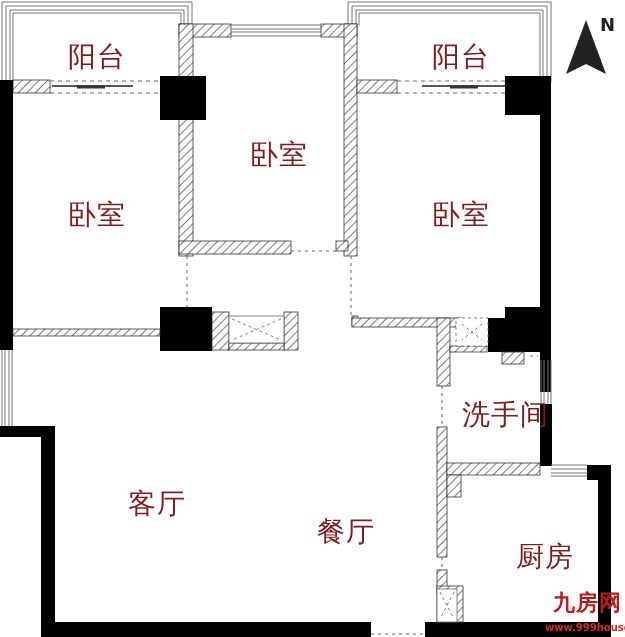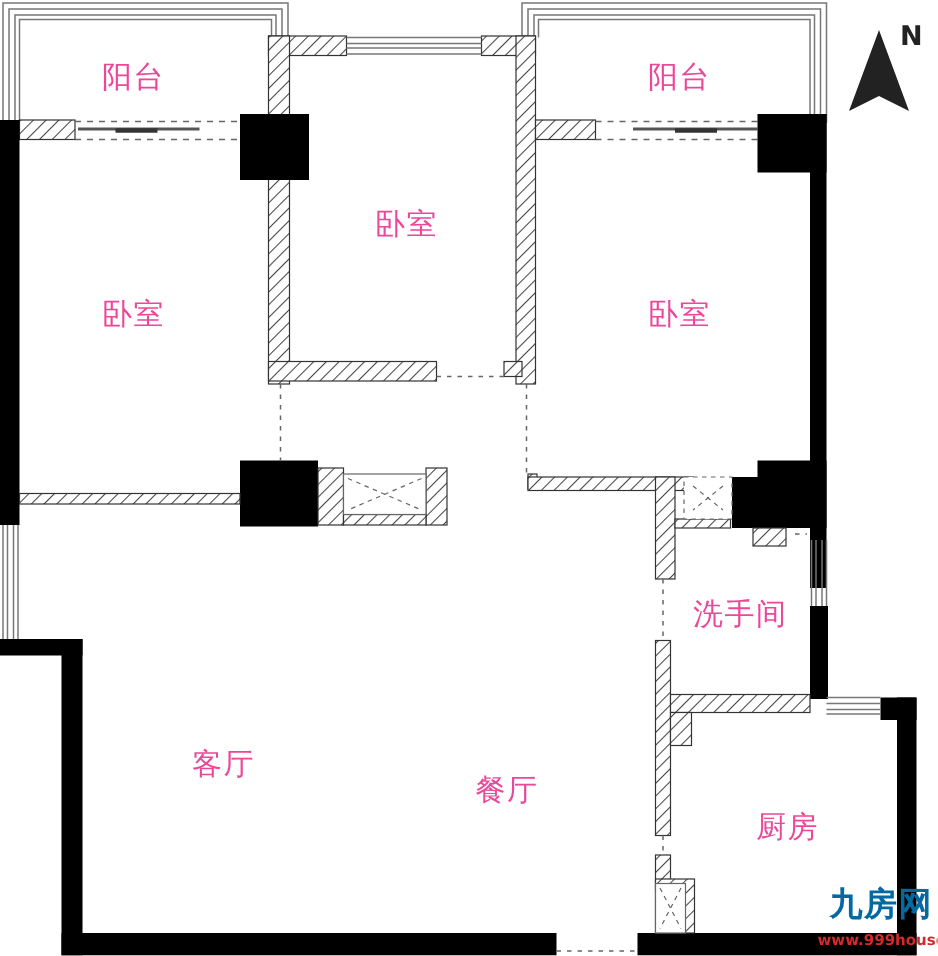--- a/index.html
+++ b/index.html
@@ -1,19 +1,19 @@
 <!DOCTYPE html>
 <html><head>
 <meta charset="utf-8">
 <style>
   html, body { margin: 0; padding: 0; background: #ffffff; }
   body { width: 625px; height: 637px; position: relative; overflow: hidden; font-family: "DejaVu Sans", sans-serif; }
   #plan { position: absolute; left: 0; top: 0; width: 625px; height: 637px; }
-  .label { position: absolute; font-size: 20px; color: #ec4899; white-space: nowrap; letter-spacing: 1px; }
-  .wm-logo { position: absolute; left: 553px; top: 588px; font-size: 22px; font-weight: bold; color: #0369a1; letter-spacing: 1px; white-space: nowrap; }
+  .label { position: absolute; font-size: 28px; color: #7f1d1d; white-space: nowrap; letter-spacing: 1px; }
+  .wm-logo { position: absolute; left: 553px; top: 588px; font-size: 22px; font-weight: bold; color: #b91c1c; letter-spacing: 1px; white-space: nowrap; }
   .wm-url { position: absolute; left: 545px; top: 622px; font-size: 10px; font-weight: bold; color: #d42a2a; white-space: nowrap; }
   .compass { position: absolute; left: 562px; top: 14px; width: 60px; height: 66px; }
 </style>
 </head>
 <body>
 
 <svg id="plan" viewBox="0 0 625 637" xmlns="http://www.w3.org/2000/svg">
   <defs>
     <pattern id="hatch" patternUnits="userSpaceOnUse" width="6" height="6" patternTransform="rotate(45)">
       <rect width="6" height="6" fill="#ffffff"></rect>
@@ -146,23 +146,23 @@
     <line x1="530" y1="356" x2="538" y2="356"></line>
   </g>
 </svg>
 
 <span class="label" style="left:68px;top:38px;">阳台</span>
 <span class="label" style="left:432px;top:38px;">阳台</span>
 <span class="label" style="left:250px;top:136px;">卧室</span>
 <span class="label" style="left:68px;top:196px;">卧室</span>
 <span class="label" style="left:432px;top:196px;">卧室</span>
 <span class="label" style="left:462px;top:396px;">洗手间</span>
-<span class="label" style="left:128px;top:496px;">客厅</span>
+<span class="label" style="left:128px;top:485px;">客厅</span>
 <span class="label" style="left:317px;top:513px;">餐厅</span>
-<span class="label" style="left:504px;top:538px;">厨房</span>
+<span class="label" style="left:516px;top:538px;">厨房</span>
 
 <div class="compass">
   <svg width="60" height="66" viewBox="0 0 60 66">
     <polygon points="24,6 44,60 24,50 4,60" fill="#222"></polygon>
   </svg>
   <span style="position:absolute;left:38px;top:0px;font-size:18px;font-weight:bold;color:#222;">N</span>
 </div>
 
 <span class="wm-logo">九房网</span>
 <span class="wm-url">www.999house.com</span>

